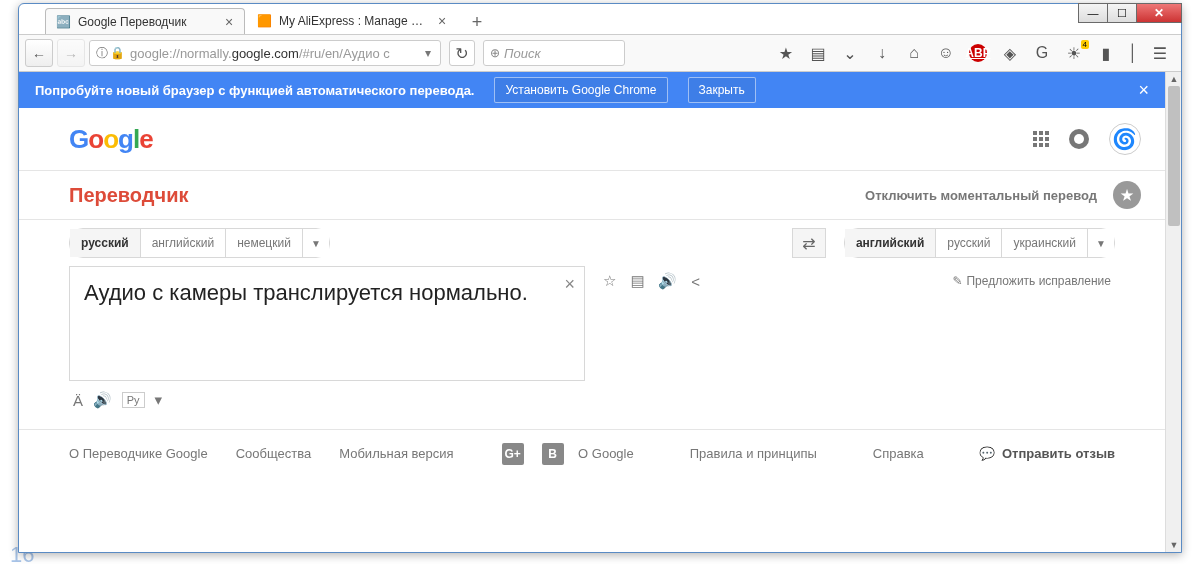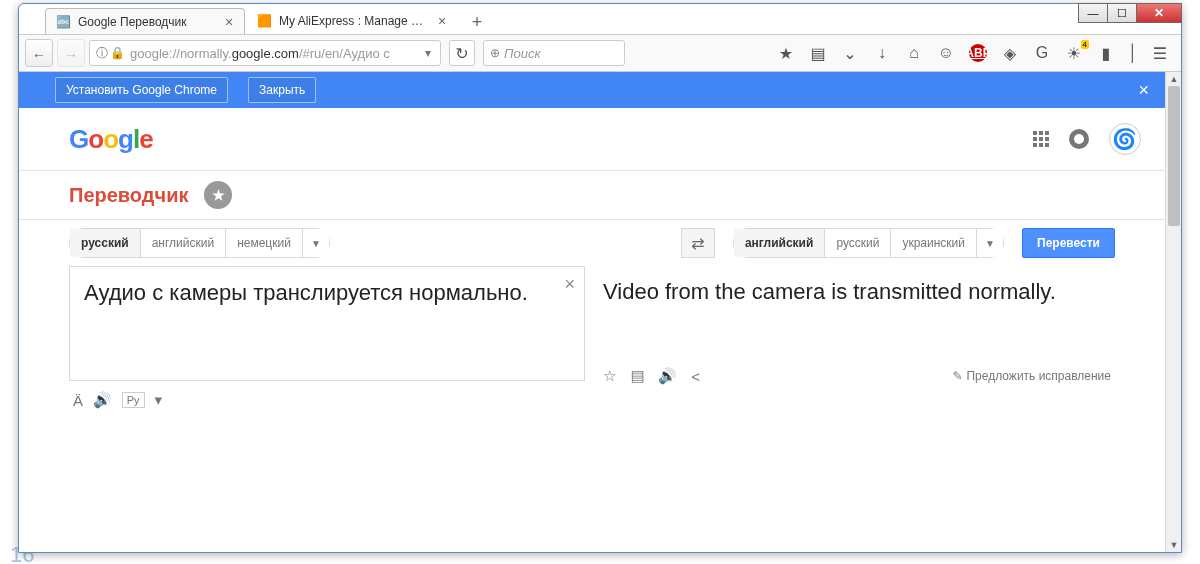--- a/index.html
+++ b/index.html
@@ -144,20 +144,21 @@
 
   <div class="content-area">
     <div class="scrollbar">
       <div class="scrollbar-arrow" style="top:0">▲</div>
       <div class="scrollbar-thumb"></div>
       <div class="scrollbar-arrow" style="bottom:0">▼</div>
     </div>
     <div class="page">
 
       <div class="promo-bar">
+        <span class="promo-text">Попробуйте новый браузер с функцией автоматического перевода.</span>
         <button class="promo-btn">Установить Google Chrome</button>
         <button class="promo-btn">Закрыть</button>
         <span class="promo-close">×</span>
       </div>
 
       <div class="g-header">
         <div class="g-logo">
           <span class="b">G</span><span class="r">o</span><span class="y">o</span><span class="b">g</span><span class="g">l</span><span class="r">e</span>
         </div>
         <div class="g-header-right">
@@ -172,63 +173,80 @@
               <span></span>
               <span></span>
             </div>
           <div class="bell-icon"></div>
           <div class="avatar">🌀</div>
         </div>
       </div>
 
       <div class="app-title-row">
         <div class="app-title">Переводчик</div>
+        <div class="instant-off">Отключить моментальный перевод</div>
         <div class="star-circle">★</div>
       </div>
 
       <div class="lang-bar">
         <div class="lang-tabs">
           <div class="lang-tab active">русский</div>
           <div class="lang-tab">английский</div>
           <div class="lang-tab">немецкий</div>
           <div class="lang-tab lang-dd">▼</div>
         </div>
         <div style="flex:1"></div>
         <div class="swap-btn">⇄</div>
         <div class="lang-tabs">
           <div class="lang-tab active">английский</div>
           <div class="lang-tab">русский</div>
           <div class="lang-tab">украинский</div>
           <div class="lang-tab lang-dd">▼</div>
         </div>
-        <button class="translate-btn">Перевести</button>
       </div>
 
       <div class="translate-area">
         <div class="src-box">
           <textarea class="src-textarea" style="">Аудио с камеры транслируется нормально.</textarea>
           <span class="clear-x">×</span>
           <div class="src-tools">
             <span class="tool-ic">Ä</span>
             <span class="tool-ic">🔊</span>
             <span class="input-method">Ру</span>
             <span class="tool-ic">▾</span>
           </div>
         </div>
         <div class="tgt-box">
-          <div class="tgt-text">Video from the camera is transmitted normally.</div>
           <div class="tgt-tools">
             <span class="tool-ic">☆</span>
             <span class="tool-ic">▤</span>
             <span class="tool-ic">🔊</span>
             <span class="tool-ic">&lt;</span>
             <div class="suggest-edit">
               <span>✎</span>
               <span>Предложить исправление</span>
             </div>
           </div>
         </div>
       </div>
 
+      <div class="footer">
+        <a>О Переводчике Google</a>
+        <a>Сообщества</a>
+        <a>Мобильная версия</a>
+        <div class="footer-mid">
+          <div class="social-ic">G+</div>
+          <div class="social-ic">B</div>
+        </div>
+        <div class="footer-right">
+          <a>О Google</a>
+          <a>Правила и принципы</a>
+          <a>Справка</a>
+          <div class="feedback">
+            <span>💬</span>
+            <span>Отправить отзыв</span>
+          </div>
+        </div>
+      </div>
 
     </div>
   </div>
 </div>
 
 </body></html>

